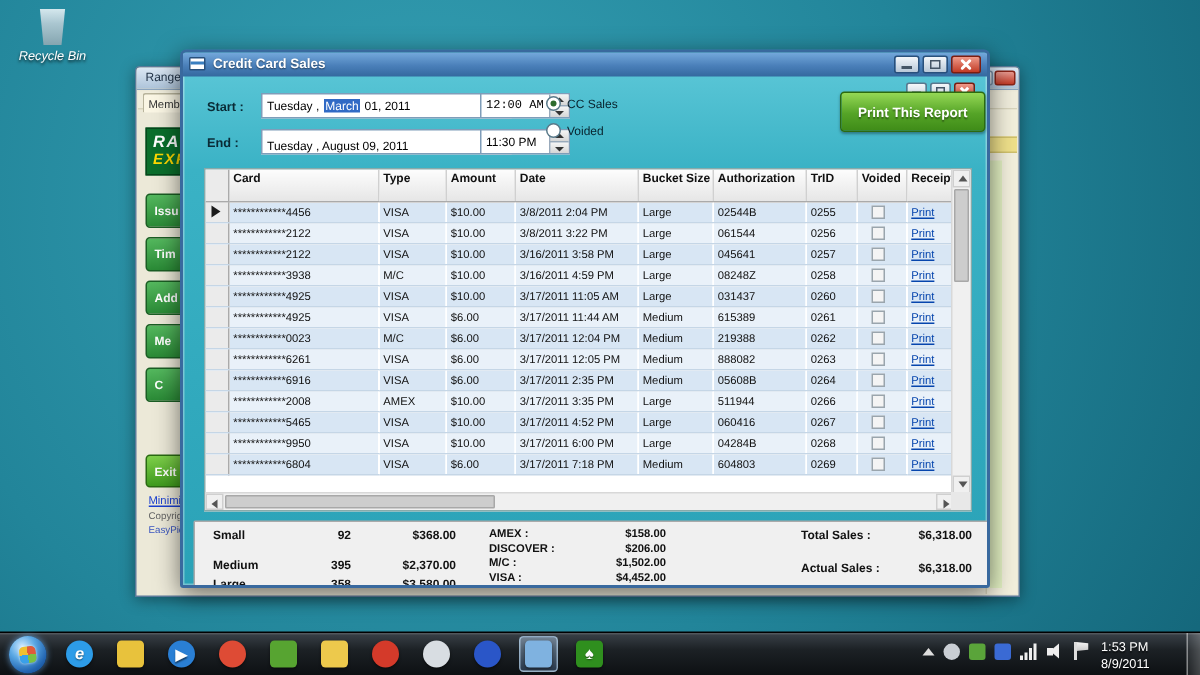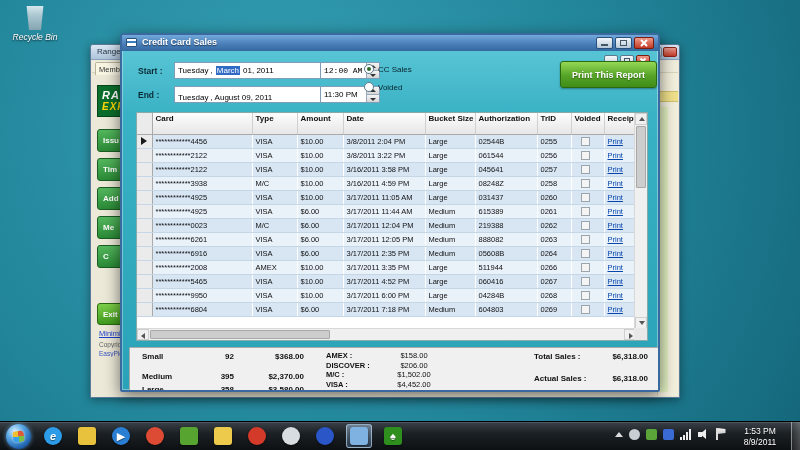--- a/index.html
+++ b/index.html
@@ -154,21 +154,21 @@
     border:1px solid #aaa; border-radius:1px; }
   .sum-buckets { position:absolute; left:12px; top:4px; }
   .sum-row { display:flex; height:11px; margin-bottom:2px; }
   .sum-row:first-of-type { margin-bottom:9px; }
   .s-label { width:52px; font-size:8px; font-weight:bold; color:#111; }
   .s-count { width:40px; font-size:8px; font-weight:bold; color:#111; text-align:right; }
   .s-amt   { width:70px; font-size:8px; font-weight:bold; color:#111; text-align:right; }
   .sum-types { position:absolute; left:196px; top:3px; }
   .type-row { display:flex; height:9.5px; }
   .t-label { width:58px; font-size:7.5px; font-weight:bold; color:#111; }
-  .t-amt   { width:60px; font-size:7.5px; font-weight:normal; color:#111; text-align:center; }
+  .t-amt   { width:60px; font-size:7.5px; font-weight:bold; color:#111; text-align:right; }
   .sum-totals { position:absolute; left:404px; top:4px; }
   .tot-row { display:flex; height:11px; }
   .tot-row2 { margin-top:11px; }
   .tot-row span:first-child { width:62px; font-size:8px; font-weight:bold; color:#111; }
   .tot-amt { width:52px; font-size:8px; font-weight:bold; color:#111; text-align:right; }
 
   
   .taskbar { position:absolute; left:0; bottom:0; width:800px; height:29px;
     background:linear-gradient(180deg,#3a4148 0%,#1c2125 40%,#0d1013 100%);
     border-top:1px solid #000; box-shadow:0 1px 0 rgba(255,255,255,.12) inset; }
@@ -191,21 +191,21 @@
   .net-icon { position:relative; width:12px; height:11px; }
   .net-icon span { position:absolute; bottom:0; width:2px; background:#eee; }
   .net-icon .b1 { left:0; height:3px; } .net-icon .b2 { left:3px; height:5px; }
   .net-icon .b3 { left:6px; height:8px; } .net-icon .b4 { left:9px; height:11px; }
   .vol-icon { position:relative; width:12px; height:11px; }
   .vol-icon::before { content:""; position:absolute; left:0; top:3px; width:4px; height:5px; background:#eee; }
   .vol-icon::after { content:""; position:absolute; left:2px; top:0; border-top:5.5px solid transparent; border-bottom:5.5px solid transparent; border-right:6px solid #eee; }
   .flag-icon { position:relative; width:10px; height:12px; }
   .flag-icon::before { content:""; position:absolute; left:0; top:0; width:1.5px; height:12px; background:#ddd; }
   .flag-icon::after { content:""; position:absolute; left:1.5px; top:0; width:8px; height:6px; background:linear-gradient(180deg,#f5f5f5,#c8c8c8); clip-path:polygon(0 0,100% 15%,100% 85%,0 100%); }
-  .clock { position:absolute; right:14px; top:4px; width:52px; text-align:center; color:#fff; font-size:8.5px; line-height:10.5px; text-shadow:0 1px 1px rgba(0,0,0,.7); }
+  .clock { position:absolute; right:14px; top:4px; width:52px; color:#fff; font-size:8.5px; line-height:10.5px; text-shadow:0 1px 1px rgba(0,0,0,.7); }
   .showdesk { position:absolute; right:0; top:0; width:9px; height:29px;
     background:linear-gradient(90deg,rgba(255,255,255,.08),rgba(255,255,255,.22));
     border-left:1px solid rgba(255,255,255,.35); }
 </style>
 </head>
 <body>
 
 <div class="screen">
 
   <div class="desktop-icon">

